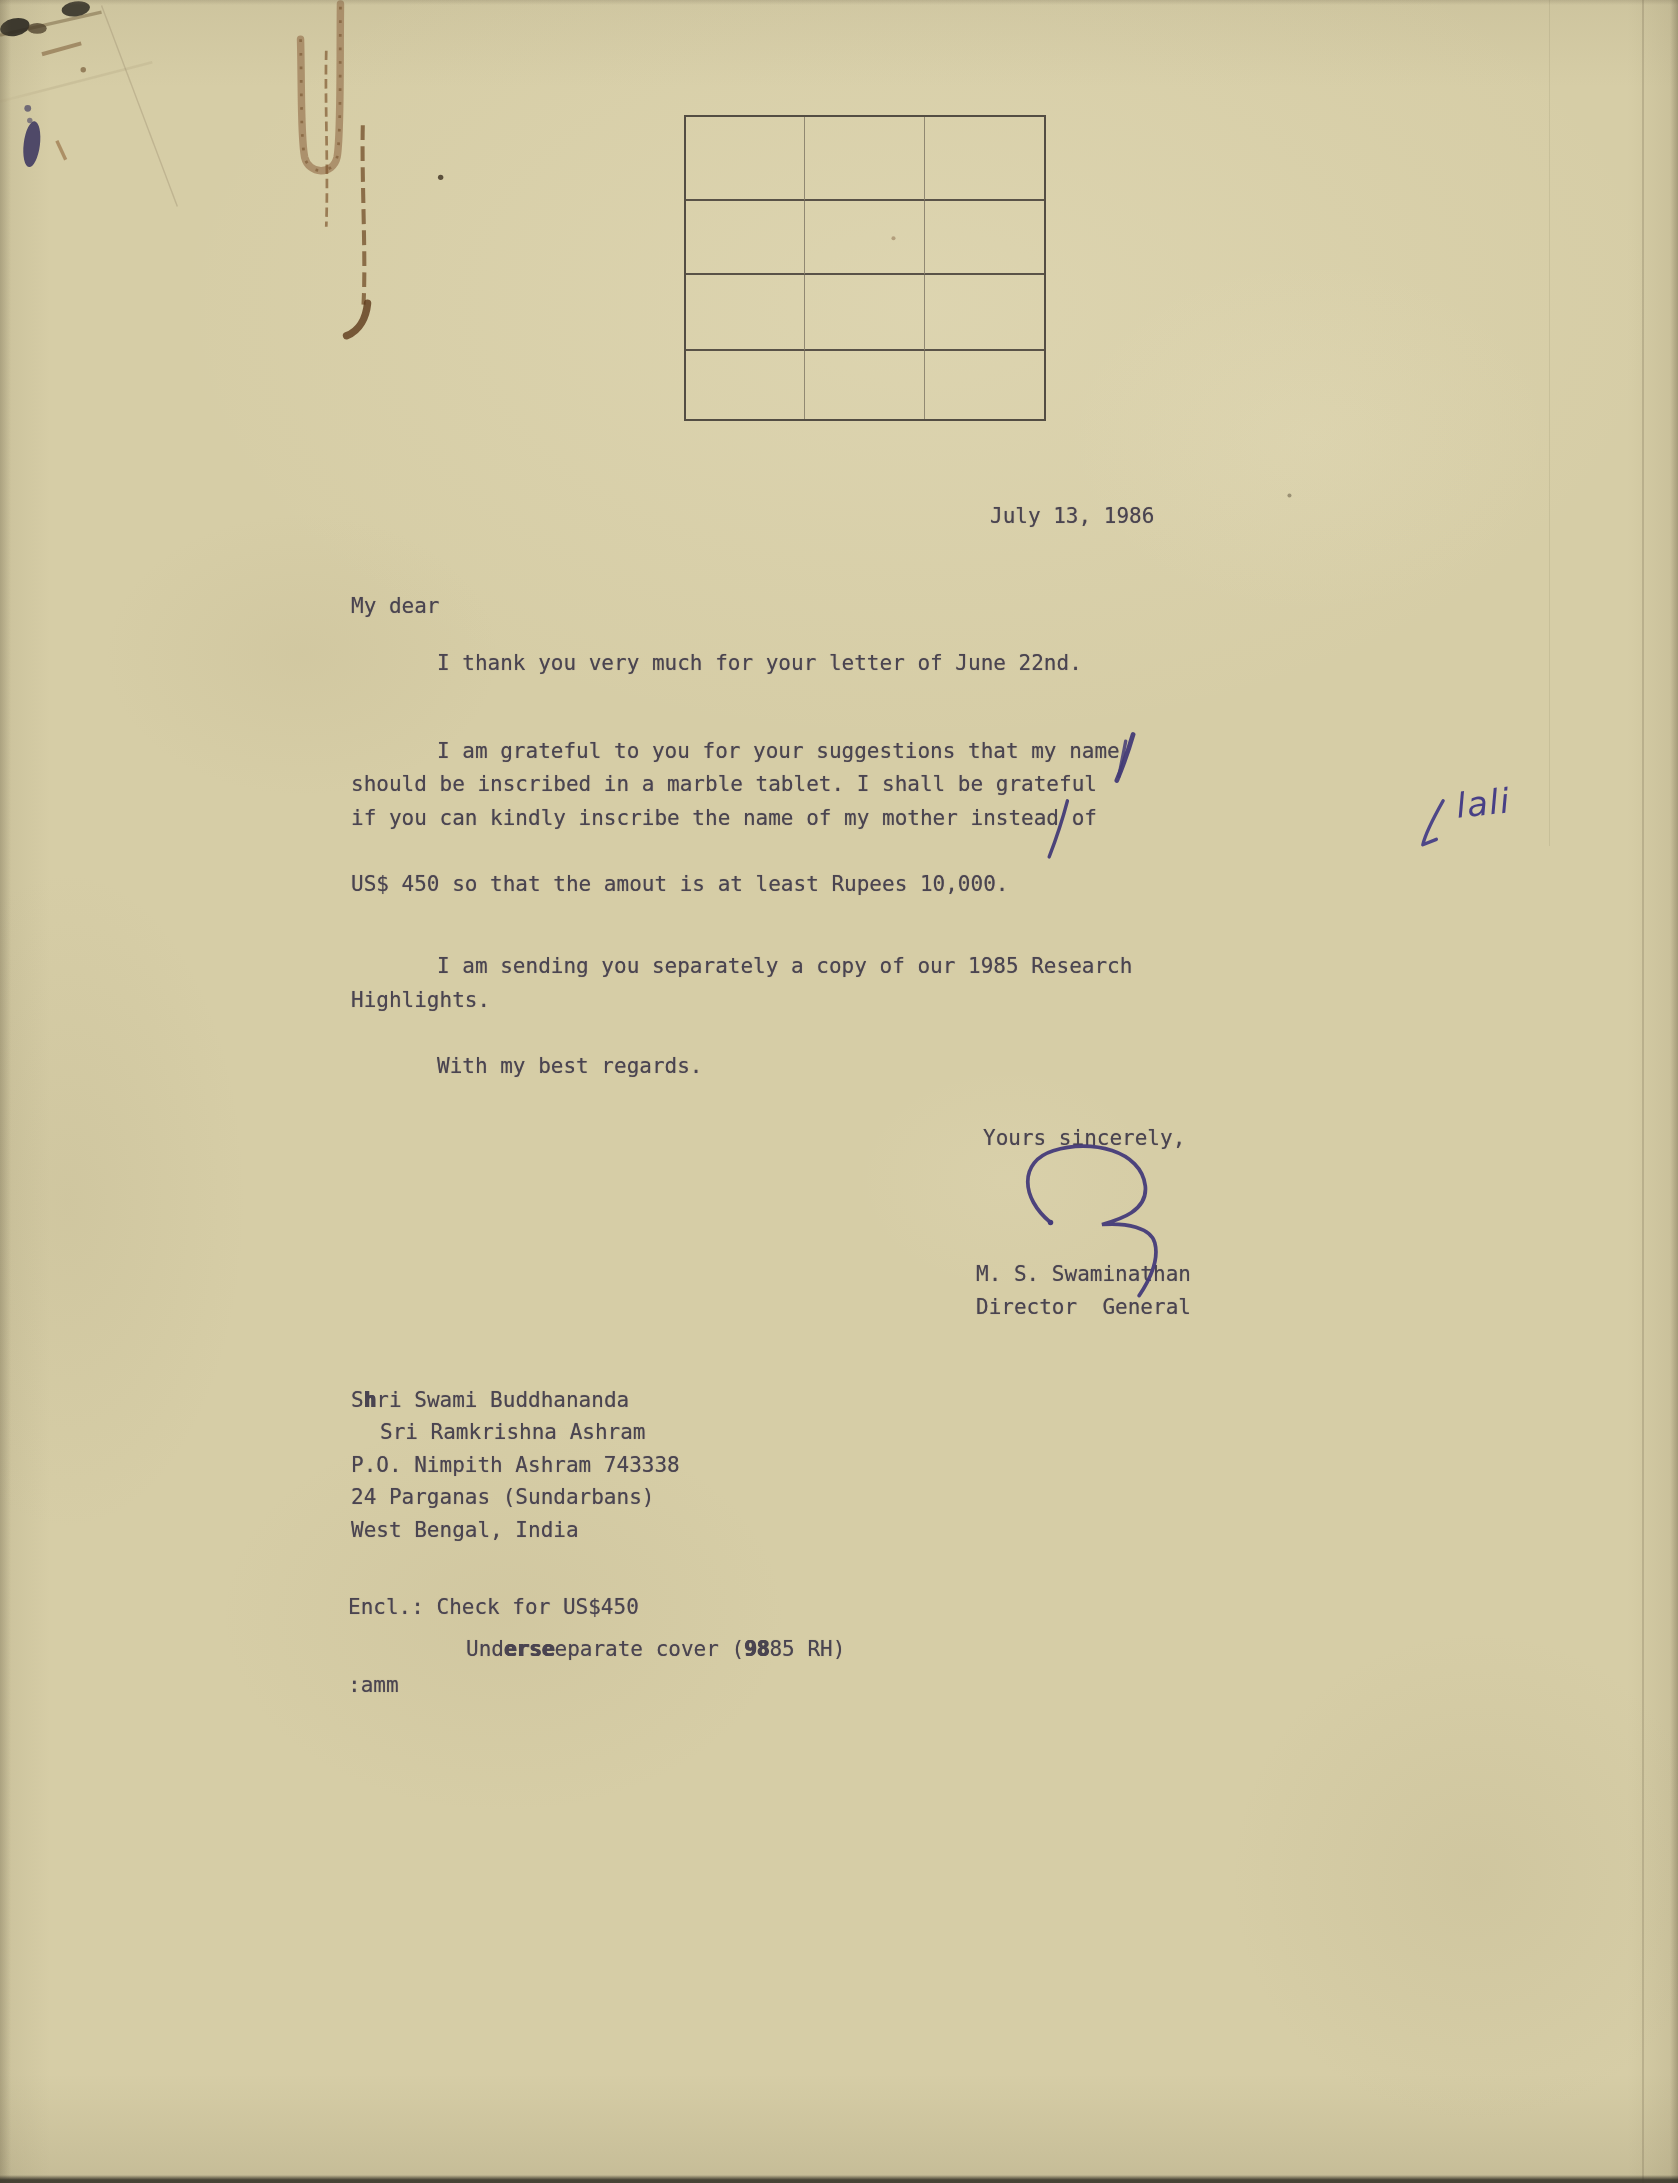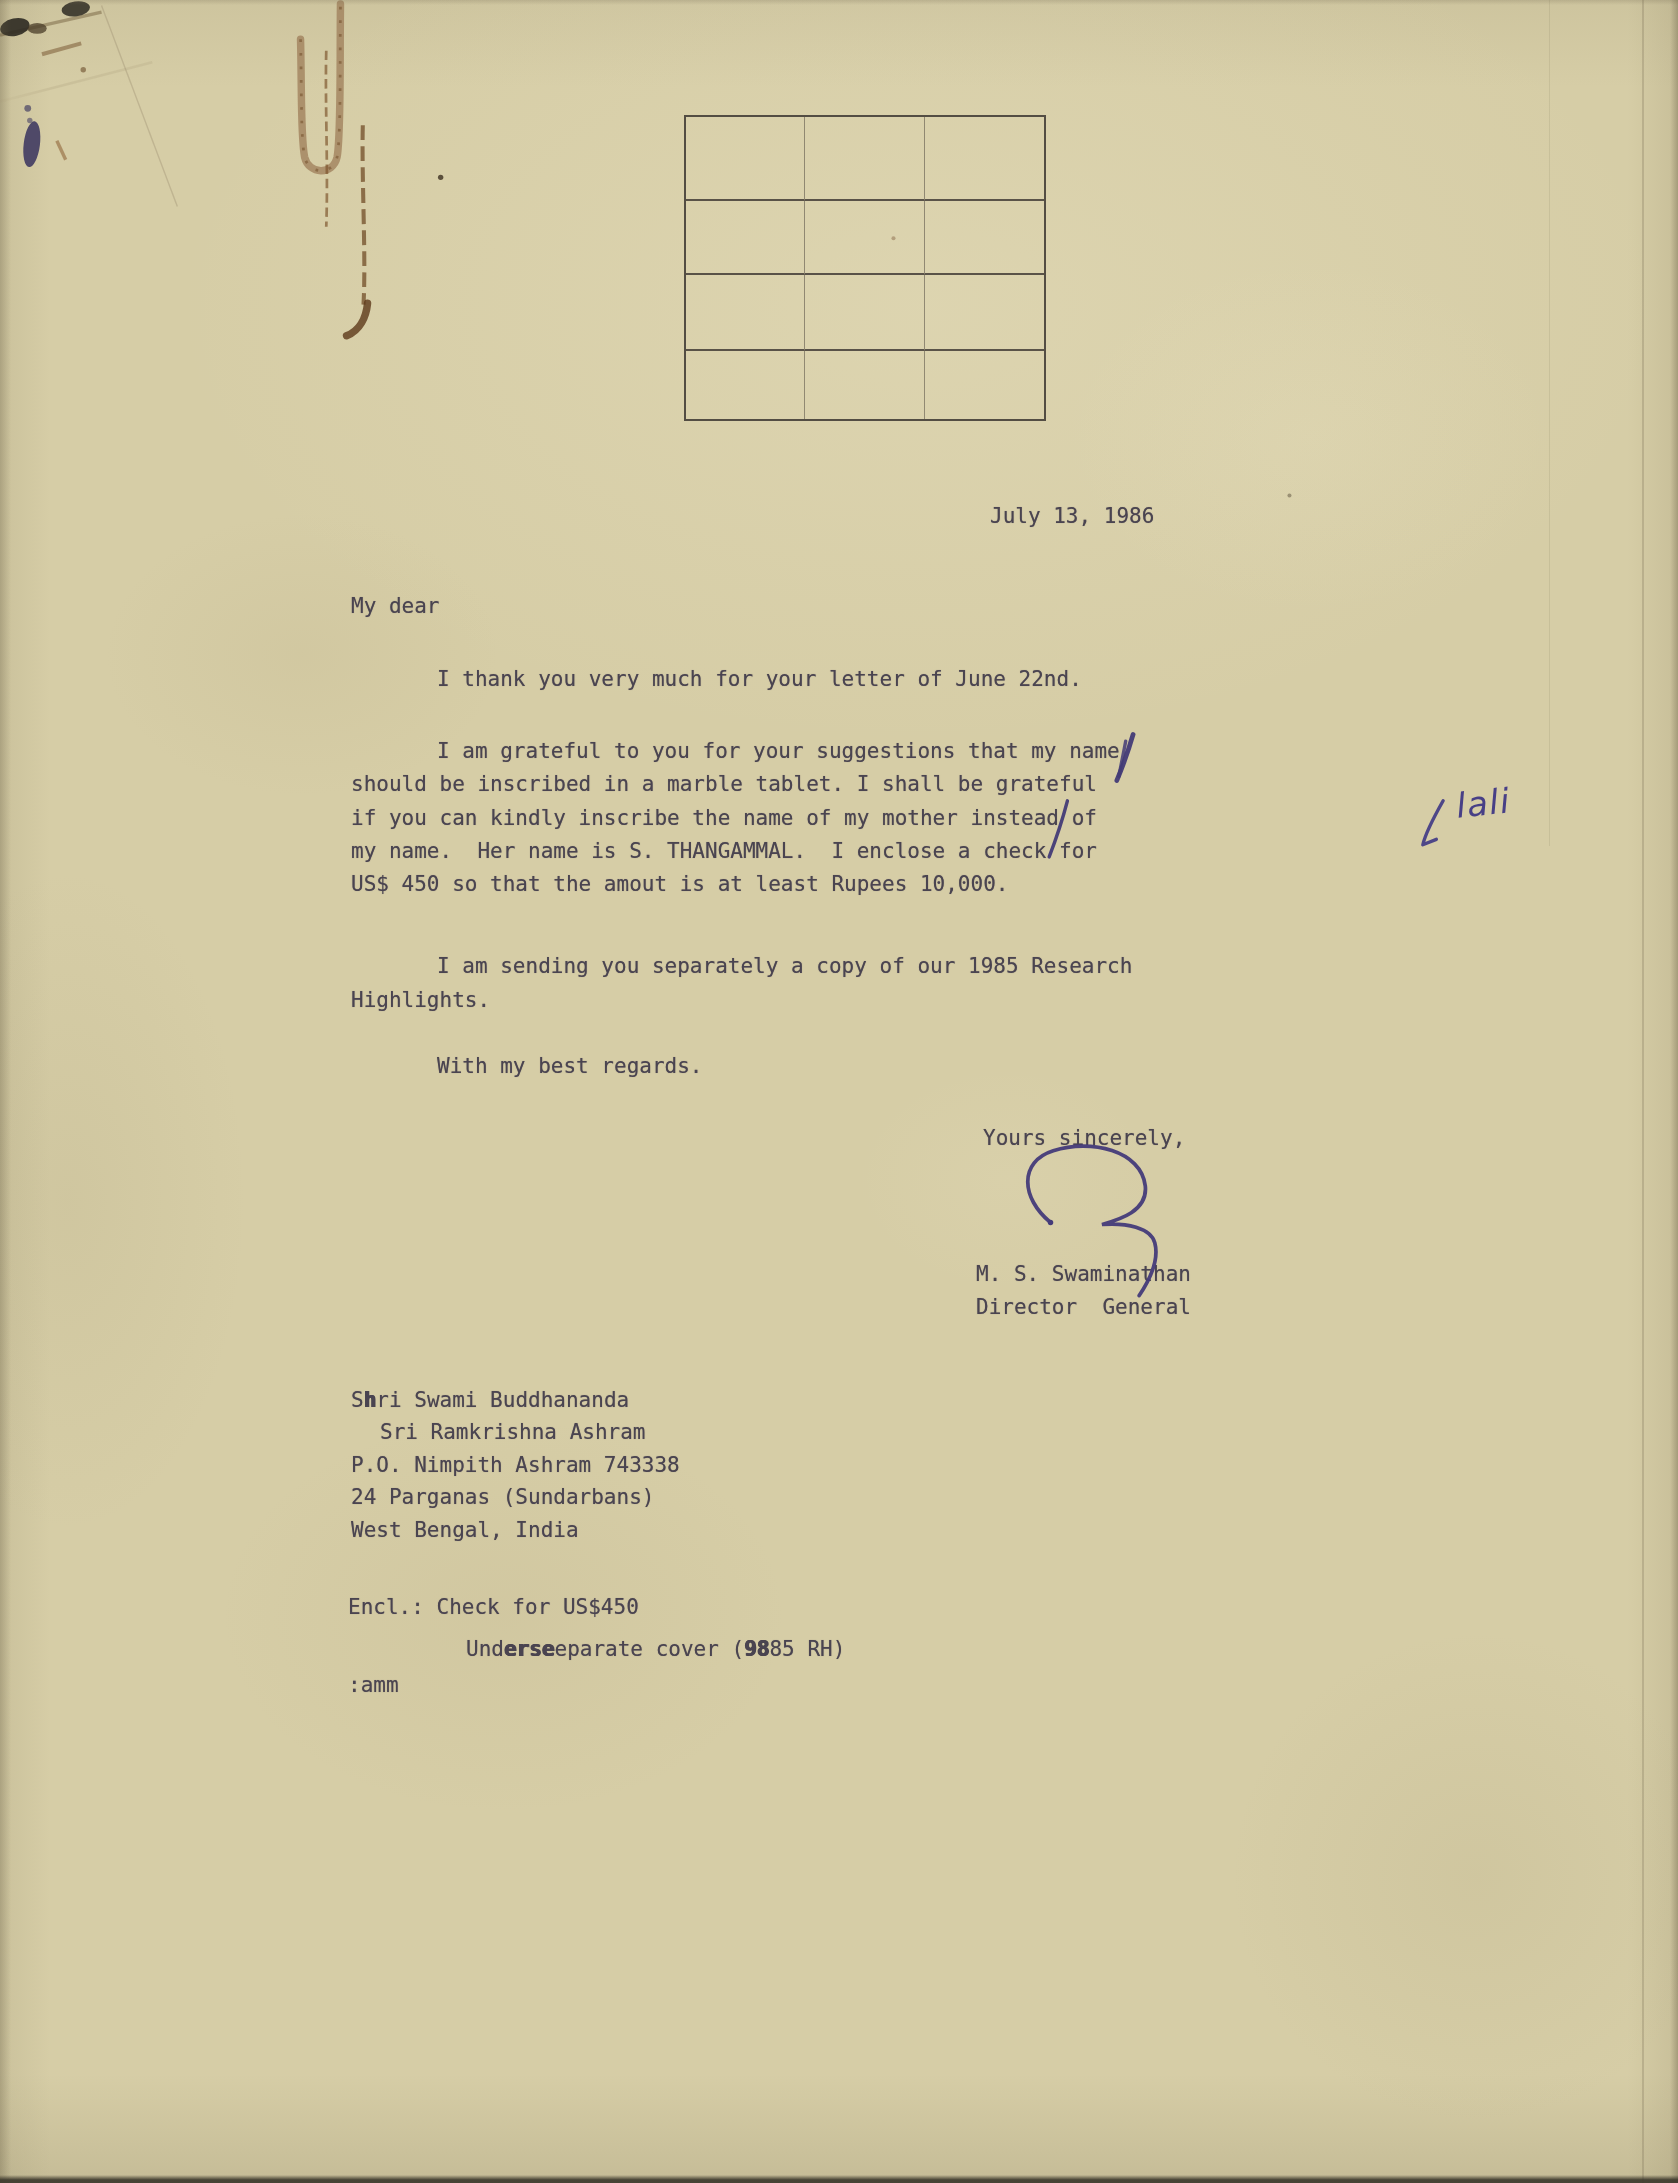--- a/index.html
+++ b/index.html
@@ -78,26 +78,25 @@
     <div class="cell"></div>
     <div class="cell lastcol"></div>
     <div class="cell lastrow"></div>
     <div class="cell lastrow"></div>
     <div class="cell lastcol lastrow"></div>
   </div>
 
   <div class="typed" style="left:990px;top:500px;">July 13, 1986</div>
   <div class="typed" style="left:351px;top:590px;">My dear</div>
 
-  <div class="typed" style="left:437px;top:663px;">I thank you very much for your letter of June 22nd.</div>
+  <div class="typed" style="left:437px;top:647px;">I thank you very much for your letter of June 22nd.</div>
 
   <div class="typed" style="left:437px;top:735px;">I am grateful to you for your suggestions that my name</div>
   <div class="typed" style="left:351px;top:802px;">if you can kindly inscribe the name of my mother instead of</div>
   <div class="typed" style="left:351px;top:768px;">should be inscribed in a marble tablet. I shall be grateful</div>
-  <div class="typed" style="left:351px;top:835px;">my name.  Her name is S. THANGAMMAL.  I enclose a check for</div>
   <div class="typed" style="left:351px;top:868px;">US$ 450 so that the amout is at least Rupees 10,000.</div>
 
   <div class="typed" style="left:437px;top:950px;">I am sending you separately a copy of our 1985 Research</div>
   <div class="typed" style="left:351px;top:984px;">Highlights.</div>
 
   <div class="typed" style="left:437px;top:1050px;">With my best regards.</div>
   <div class="typed" style="left:983px;top:1122px;">Yours sincerely,</div>
   <div class="typed" style="left:976px;top:1258px;">M. S. Swaminathan</div>
   <div class="typed" style="left:976px;top:1291px;">Director  General</div>
 

